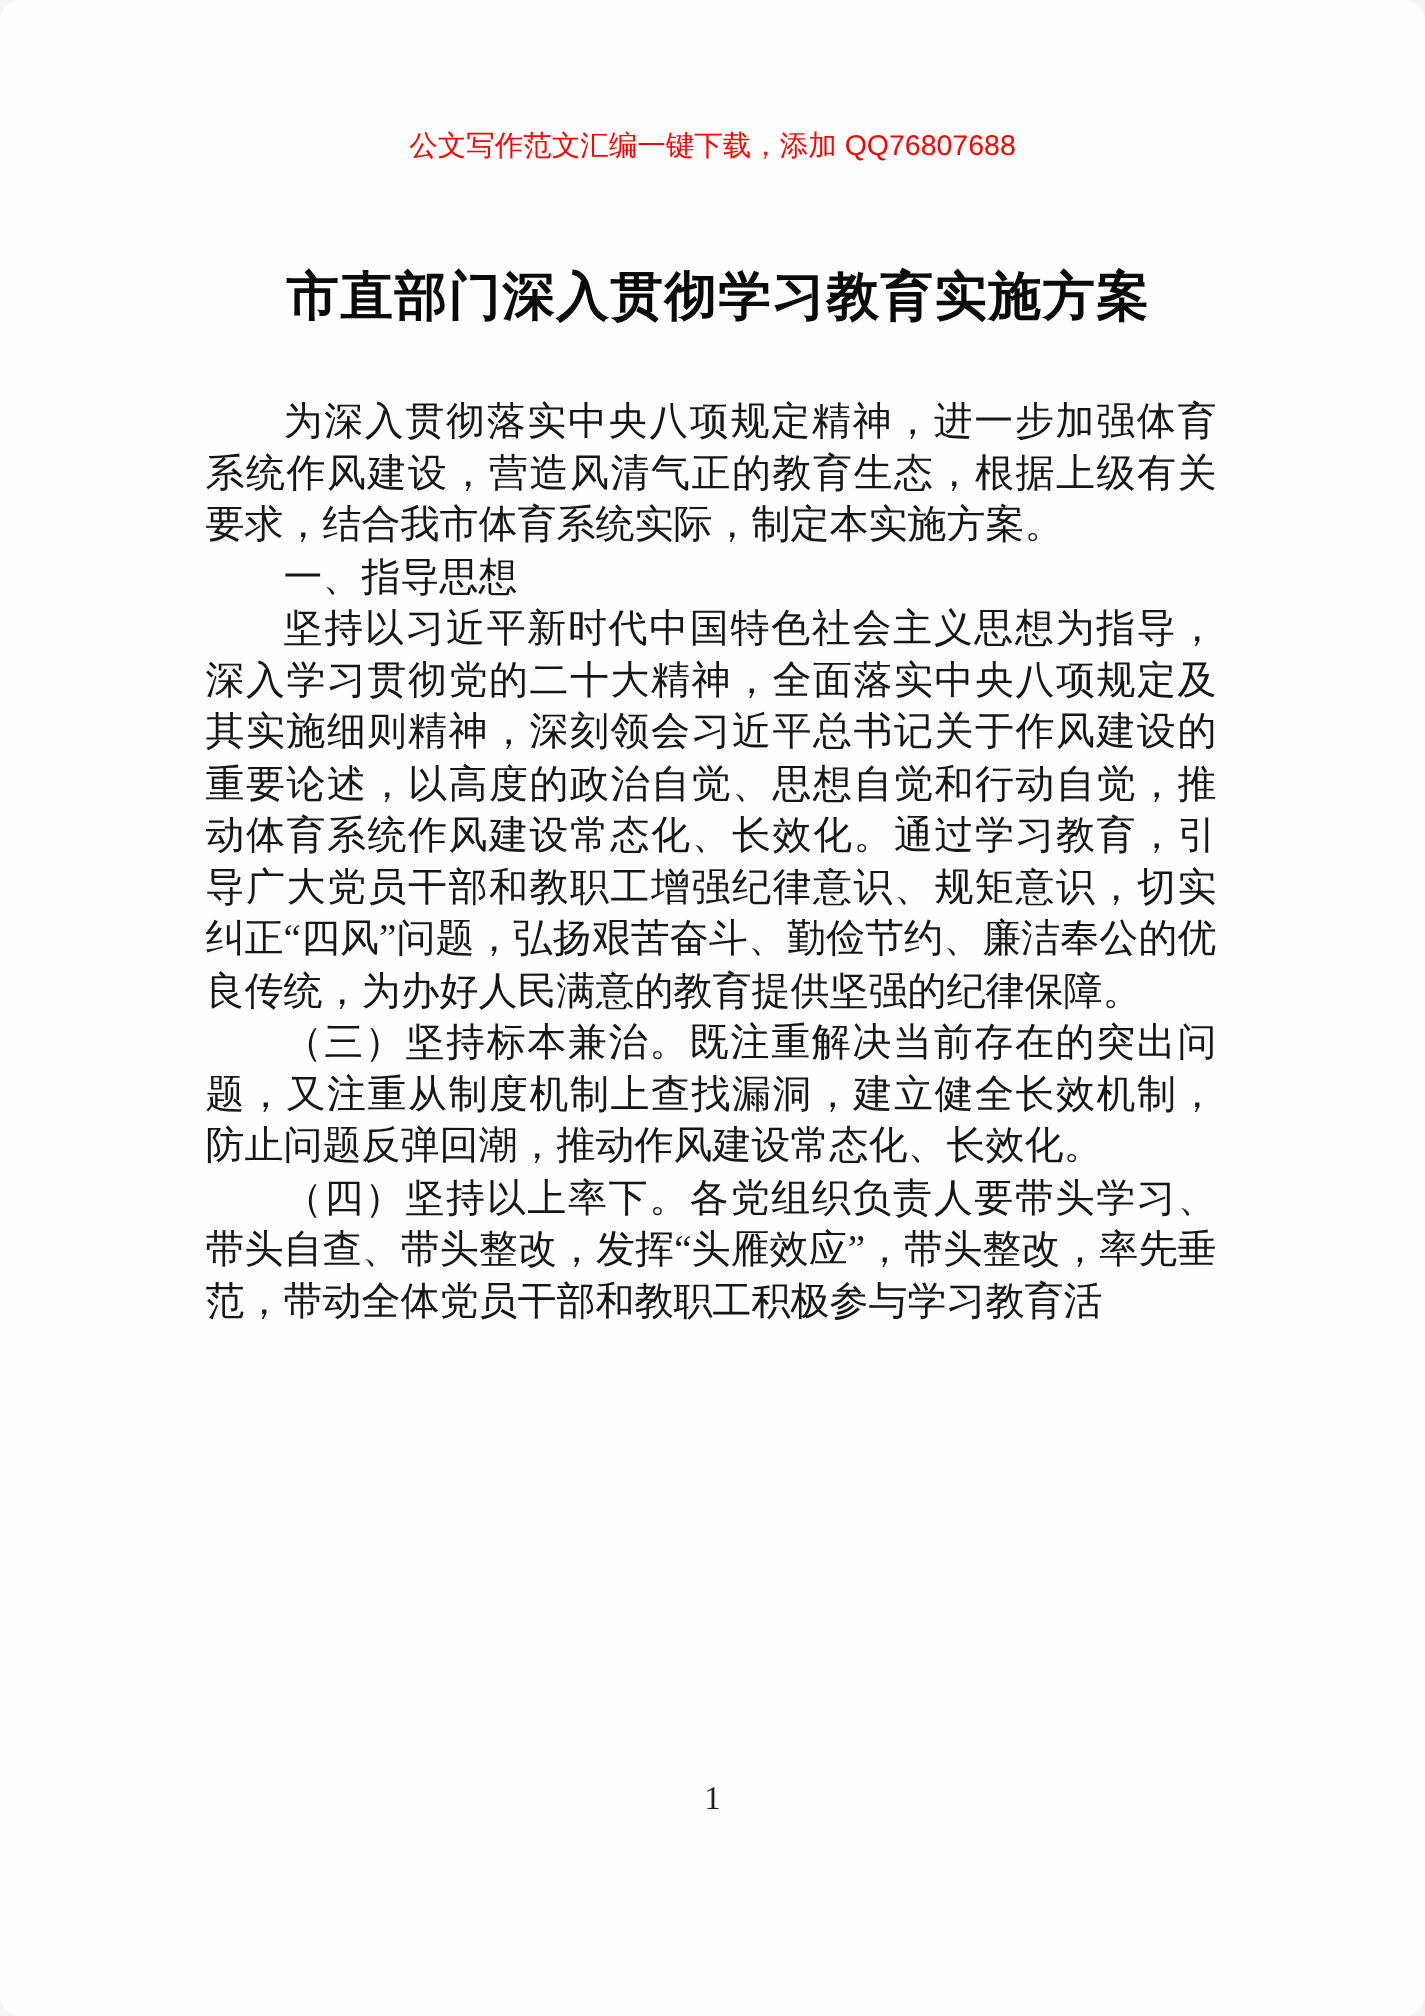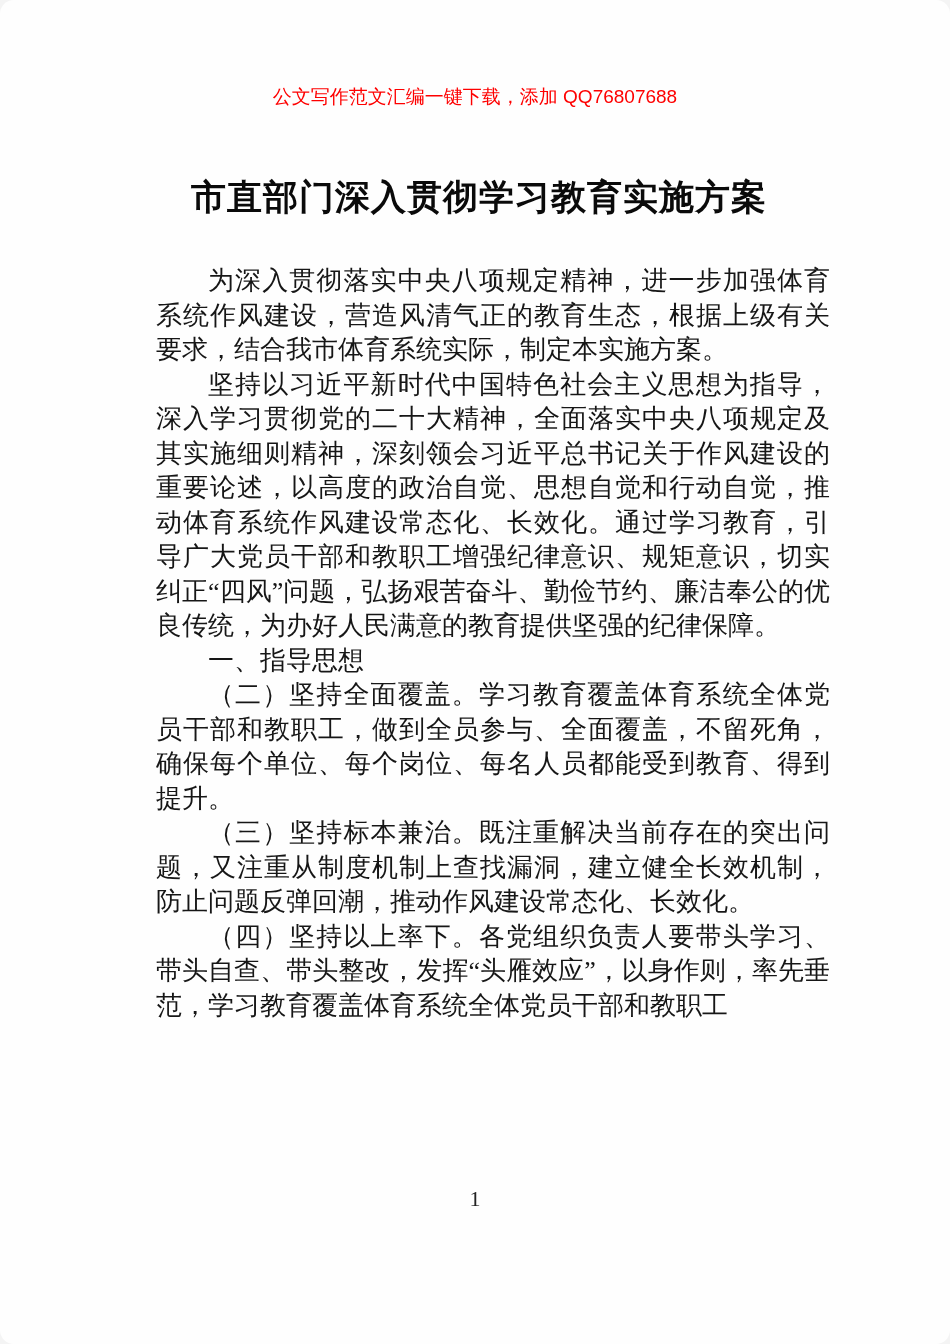--- a/index.html
+++ b/index.html
@@ -38,21 +38,21 @@
     text-align: center;
     font-size: 35px;
     font-weight: 700;
     font-family: "Liberation Sans", "DejaVu Sans", sans-serif;
     letter-spacing: 1px;
     color: #0a0a0a;
   }
   .doc-body {
     position: absolute;
     top: 264px;
-    left: 156px;
+    left: 137px;
     width: 674px;
     font-size: 26px;
     line-height: 34.5px;
     text-align: justify;
     color: #161616;
   }
   .para {
     margin: 0;
     padding: 0;
     text-indent: 2em;
@@ -71,22 +71,21 @@
 <body>
 
 <div class="page">
 
   <div class="promo">公文写作范文汇编一键下载，添加 QQ76807688</div>
 
   <h1 class="doc-title">市直部门深入贯彻学习教育实施方案</h1>
 
   <div class="doc-body">
     <p class="para">为深入贯彻落实中央八项规定精神，进一步加强体育系统作风建设，营造风清气正的教育生态，根据上级有关要求，结合我市体育系统实际，制定本实施方案。</p>
+    <p class="para">一、指导思想</p>
     <p class="para">坚持以习近平新时代中国特色社会主义思想为指导，深入学习贯彻党的二十大精神，全面落实中央八项规定及其实施细则精神，深刻领会习近平总书记关于作风建设的重要论述，以高度的政治自觉、思想自觉和行动自觉，推动体育系统作风建设常态化、长效化。通过学习教育，引导广大党员干部和教职工增强纪律意识、规矩意识，切实纠正“四风”问题，弘扬艰苦奋斗、勤俭节约、廉洁奉公的优良传统，为办好人民满意的教育提供坚强的纪律保障。</p>
-    <p class="para">一、指导思想</p>
-    <p class="para">（二）坚持全面覆盖。学习教育覆盖体育系统全体党员干部和教职工，做到全员参与、全面覆盖，不留死角，确保每个单位、每个岗位、每名人员都能受到教育、得到提升。</p>
     <p class="para">（三）坚持标本兼治。既注重解决当前存在的突出问题，又注重从制度机制上查找漏洞，建立健全长效机制，防止问题反弹回潮，推动作风建设常态化、长效化。</p>
-    <p class="para">（四）坚持以上率下。各党组织负责人要带头学习、带头自查、带头整改，发挥“头雁效应”，以身作则，率先垂范，学习教育覆盖体育系统全体党员干部和教职工</p>
+    <p class="para">（四）坚持以上率下。各党组织负责人要带头学习、带头自查、带头整改，发挥“头雁效应”，带头整改，率先垂范，带动全体党员干部和教职工积极参与学习教育活</p>
   </div>
 
   <div class="page-number">1</div>
 
 </div>
 
 </body></html>

